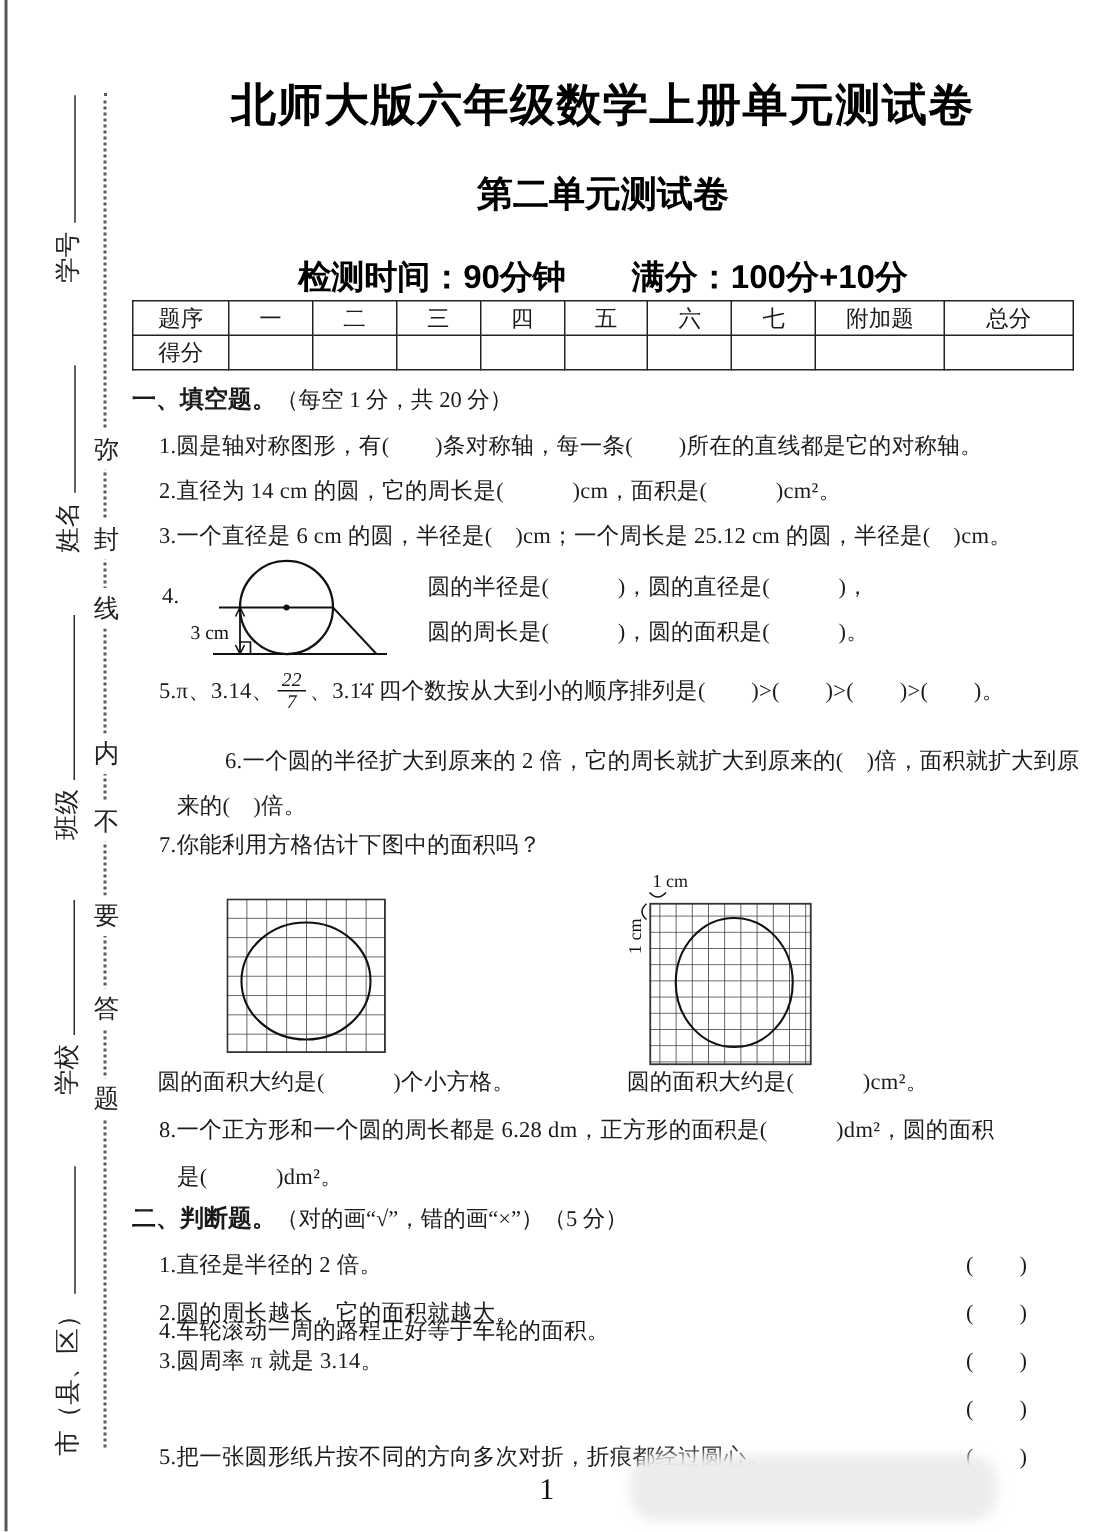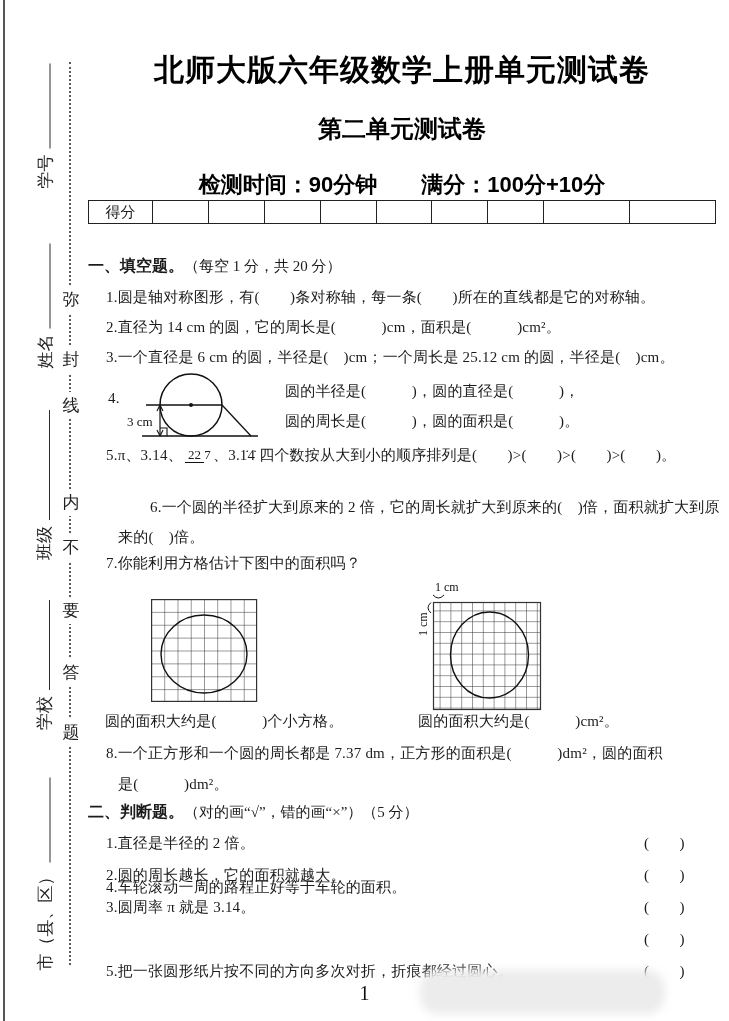--- a/index.html
+++ b/index.html
@@ -30,22 +30,22 @@
   table.score { position:absolute; left:0; top:200px; width:628px; border-collapse:collapse;
     font-size:15px; text-align:center; }
   table.score td { border:1.6px solid #222; height:23px; padding:0 2px;
     font-family:"Liberation Sans","DejaVu Sans",sans-serif; }
 
   .sec-head { font-size:16px; }
   .sec-head .h { font-weight:bold; font-family:"Liberation Sans","DejaVu Sans",sans-serif; }
   .sec-head .n { font-size:15px; }
   .qtext { font-size:15px; letter-spacing:.2px; }
 
-  .frac { display:inline-flex; flex-direction:row; text-align:center; vertical-align:-8px;
-    font-size:13px; line-height:1.1; margin:0 2px; }
+  .frac { display:inline-flex; flex-direction:column; text-align:center; vertical-align:-8px;
+    font-size:13px; line-height:1.1; margin:0 2px;font-style:italic; }
   .frac .num { border-bottom:1.3px solid #111; padding:0 3px; }
   .q5row { display:flex; align-items:center; }
 
   .artifact { position:absolute; left:420px; top:970px; width:245px; height:44px;
     background:#ececec; border-radius:18px; filter:blur(4px); }
   .pagenum { position:absolute; left:0; top:982px; width:729px; text-align:center; font-size:20px; color:#111; }
 
   svg text { font-family:"Liberation Serif","DejaVu Serif",serif; fill:#111; }
 </style>
 </head>
@@ -99,20 +99,32 @@
           <col style="width:56px">
           <col style="width:56px">
           <col style="width:56px">
         <col style="width:56px">
           <col style="width:56px">
           <col style="width:56px">
           <col style="width:86px">
           <col style="width:86px">
       </colgroup>
       <tbody>
+          <tr>
+        <td>题序</td>
+        <td>一</td>
+        <td>二</td>
+        <td>三</td>
+        <td>四</td>
+        <td>五</td>
+        <td>六</td>
+        <td>七</td>
+        <td>附加题</td>
+        <td>总分</td>
+      </tr>
       <tr>
         <td>得分</td>
         <td></td>
             <td></td>
         <td></td>
             <td></td>
         <td></td>
             <td></td>
         <td></td>
             <td></td>
@@ -181,21 +193,21 @@
       <ellipse cx="71.5" cy="77" rx="39" ry="43" fill="none" stroke="#111" stroke-width="1.4"></ellipse>
       <text x="17" y="13" font-size="12">1 cm</text>
       <path d="M15 17 Q20.5 23 26 17" fill="none" stroke="#111" stroke-width="1"></path>
       <text x="9" y="58" font-size="12" transform="rotate(-90 9 58)">1 cm</text>
       <path d="M13 24.5 Q7 29.8 13 35" fill="none" stroke="#111" stroke-width="1"></path>
     </svg>
 
     <div class="abs qtext" style="left:17px; top:712px;">圆的面积大约是(　　　)个小方格。</div>
     <div class="abs qtext" style="left:330px; top:712px;">圆的面积大约是(　　　)cm²。</div>
 
-    <div class="abs qtext" style="left:18px; top:744px;">8.一个正方形和一个圆的周长都是 7.37 dm，正方形的面积是(　　　)dm²，圆的面积</div>
+    <div class="abs qtext" style="left:18px; top:744px;">8.一个正方形和一个圆的周长都是 6.28 dm，正方形的面积是(　　　)dm²，圆的面积</div>
     <div class="abs qtext" style="left:30px; top:775px;">是(　　　)dm²。</div>
 
     <div class="abs sec-head" style="left:0; top:802px;">
       <span class="h">二、判断题。</span><span class="n">（对的画“√”，错的画“×”）（5 分）</span>
     </div>
 
     <div class="abs qtext" style="left:18px; top:834px;">1.直径是半径的 2 倍。</div>
     <div class="abs qtext" style="left:556px; top:834px;">(　　)</div>
     <div class="abs qtext" style="left:18px; top:866px;">2.圆的周长越长，它的面积就越大。</div>
     <div class="abs qtext" style="left:556px; top:866px;">(　　)</div>

